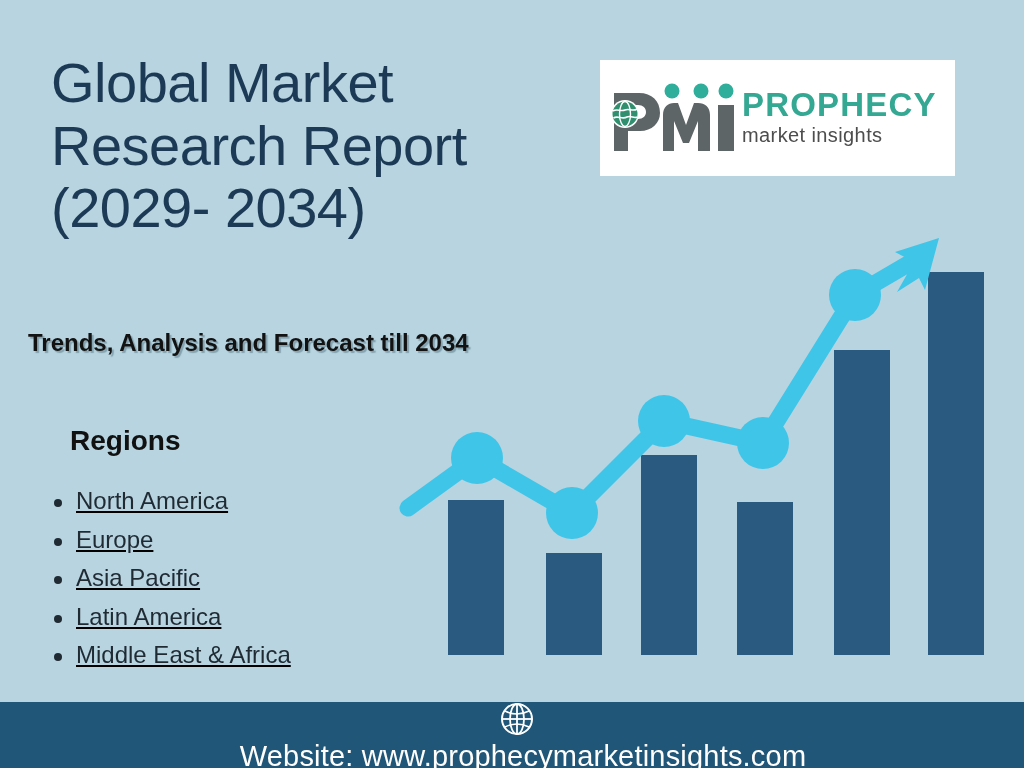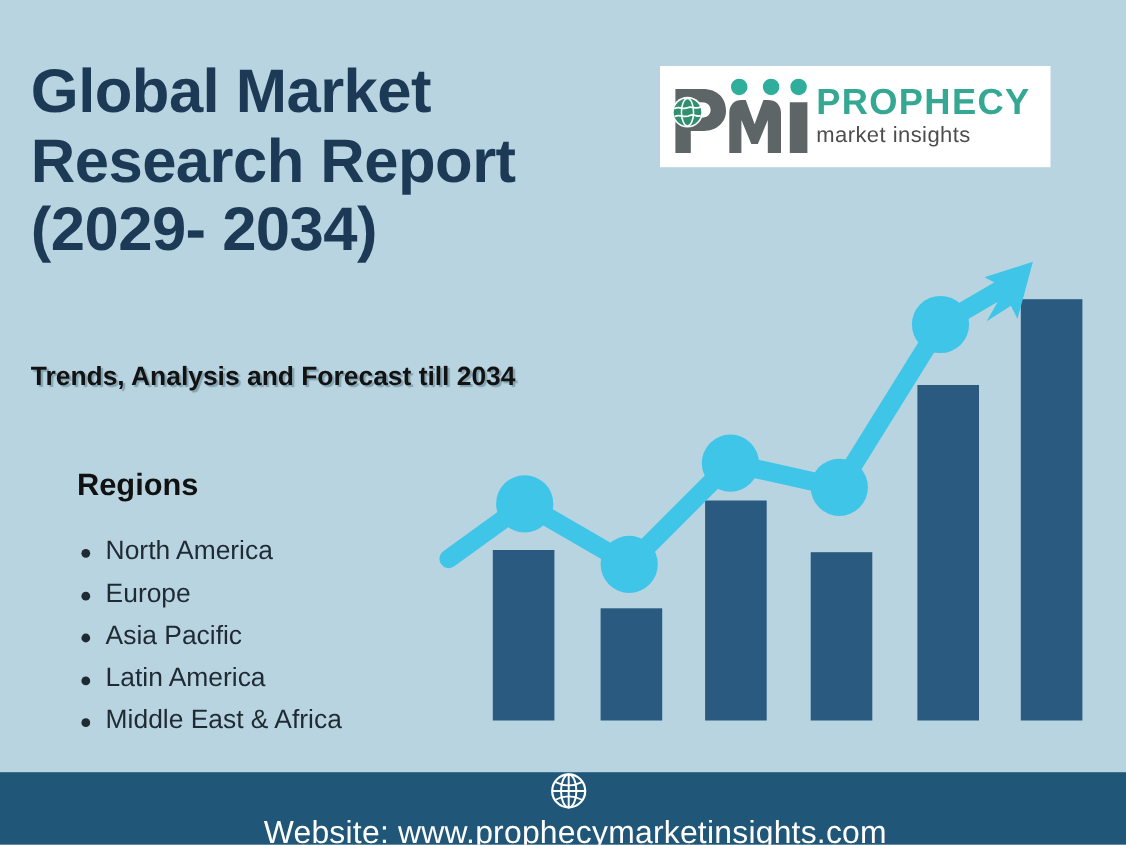--- a/index.html
+++ b/index.html
@@ -24,44 +24,45 @@
   
   #title-block {
     position: absolute;
     left: 28px;
     top: 52px;
     width: 560px;
   }
   .title-line {
     font-size: 56px;
     line-height: 1.12;
-    font-weight: bold;
+    font-weight: normal;
     color: #1c3a55;
     letter-spacing: -0.5px;
     white-space: nowrap;
+    margin-left: 23px;
   }
 
   #subtitle {
     position: absolute;
     left: 28px;
     top: 329px;
     font-size: 24px;
     font-weight: bold;
     color: #121212;
     text-shadow: 2px 2px 1px rgba(90,120,135,0.55);
     white-space: nowrap;
   }
 
   
   #logo-box {
     position: absolute;
     left: 600px;
     top: 60px;
     width: 355px;
-    height: 92px;
+    height: 116px;
     background: #ffffff;
     display: flex;
     align-items: center;
     padding: 0 6px;
     box-sizing: border-box;
   }
   #logo-mark {
     width: 132px;
     height: 74px;
     flex: none;
@@ -92,25 +93,26 @@
   #regions-heading {
     position: absolute;
     left: 70px;
     top: 425px;
     font-size: 28px;
     font-weight: bold;
     color: #111111;
   }
   #regions-list {
     position: absolute;
-    left: 64px;
+    left: 44px;
     top: 482px;
     margin: 0;
     padding: 0 0 0 32px;
     list-style: none;
+    text-decoration: underline;
   }
   #regions-list li {
     position: relative;
     font-size: 24px;
     color: #1f2a33;
     line-height: 38.5px;
     white-space: nowrap;
   }
   #regions-list li::before {
     content: "";

